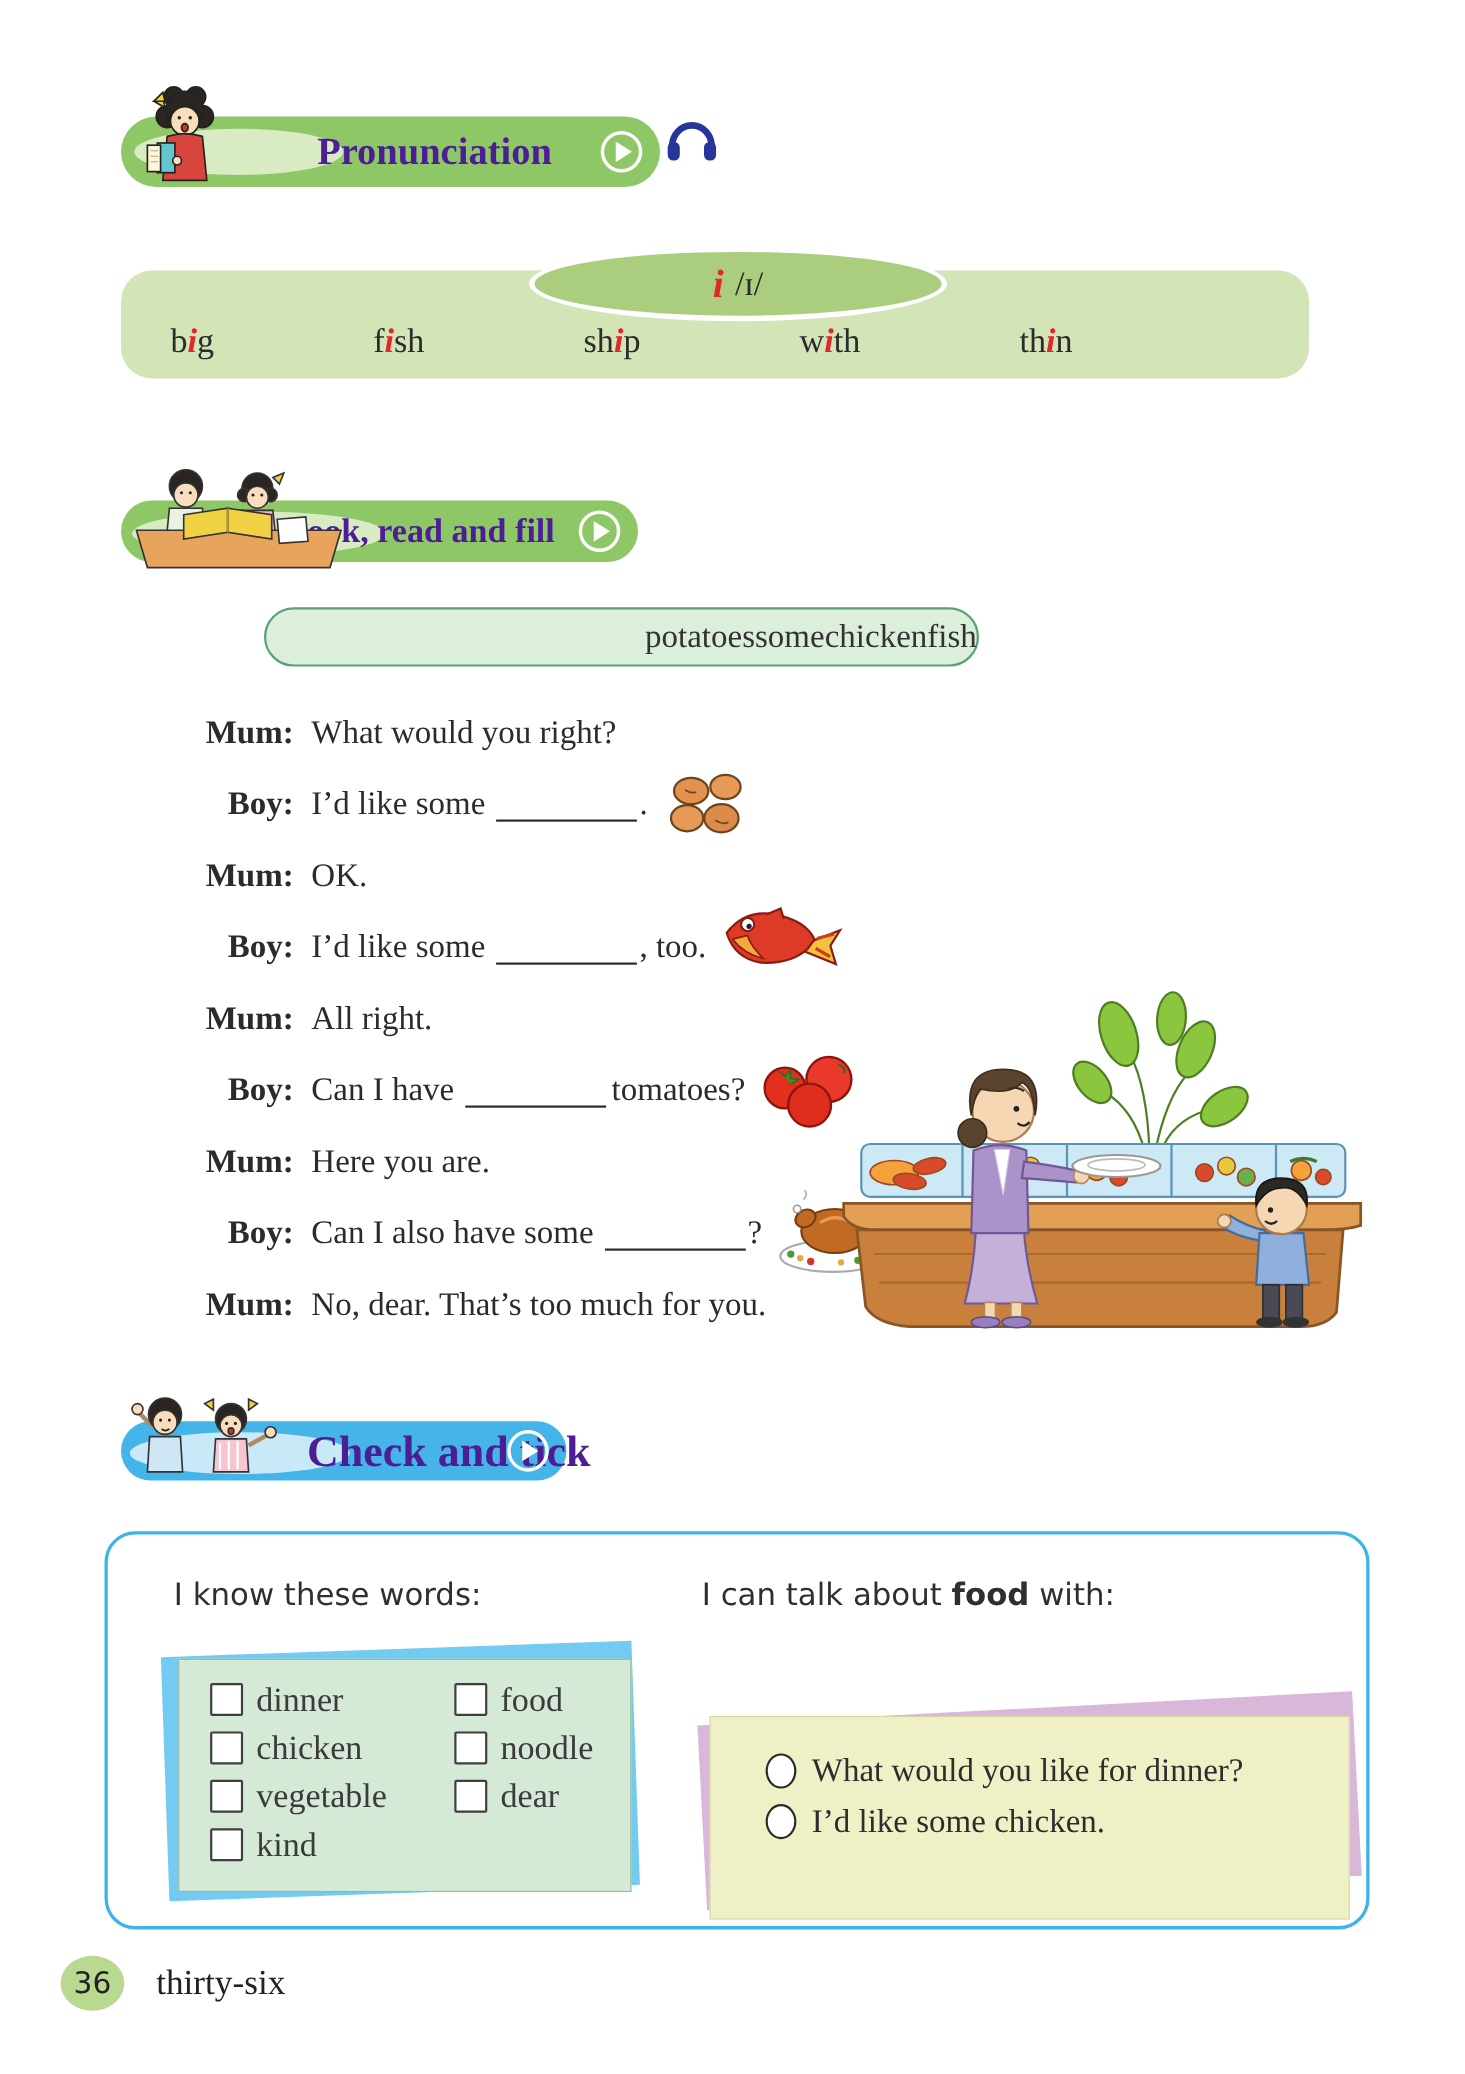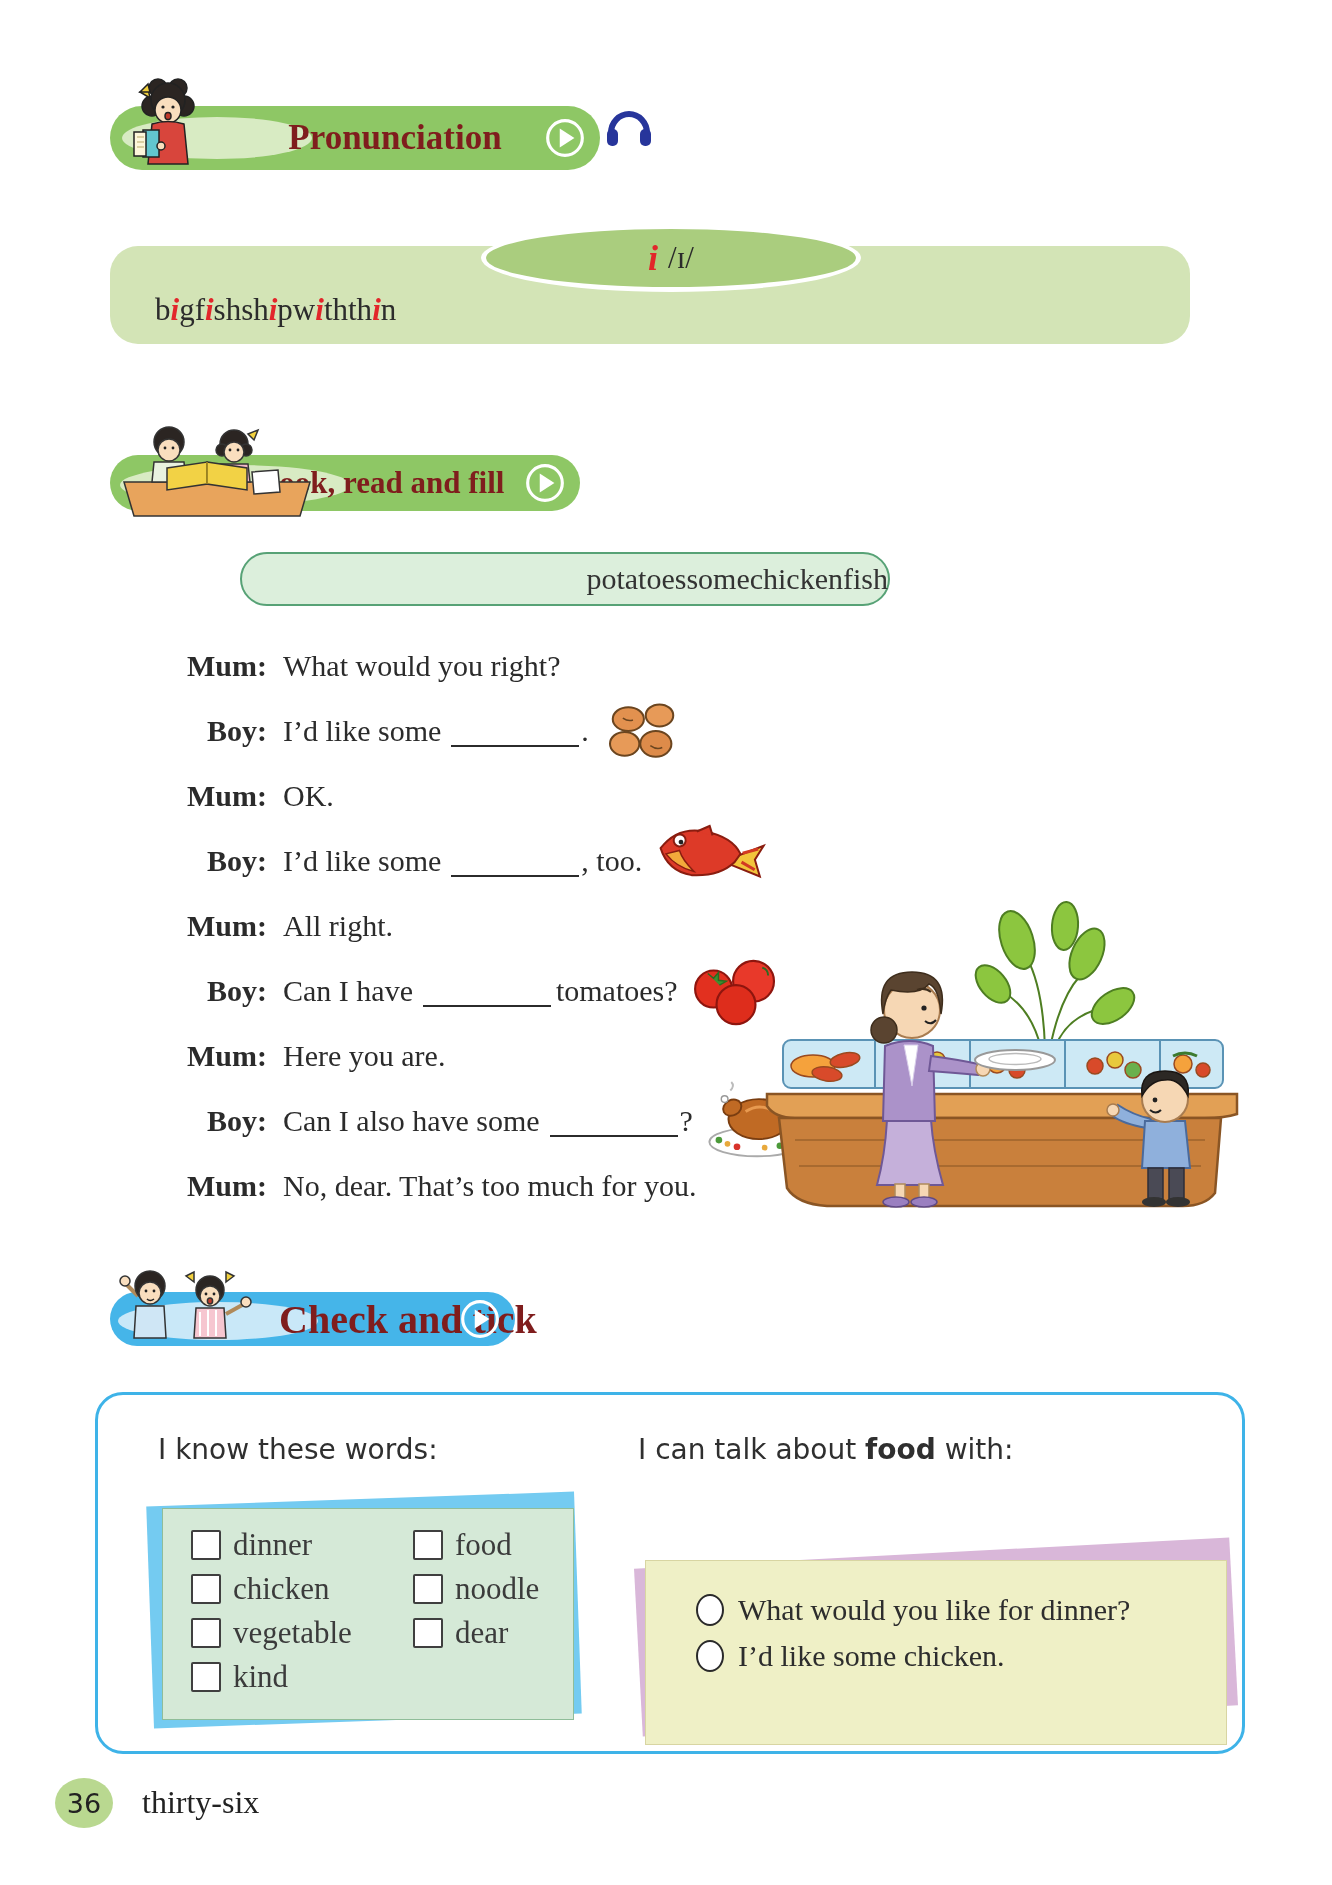--- a/index.html
+++ b/index.html
@@ -5,37 +5,37 @@
   html,body{margin:0;padding:0;background:#fff;}
   .page{position:relative;width:1332px;height:1885px;background:#fff;overflow:hidden;
         font-family:"Liberation Serif","DejaVu Serif",serif;color:var(--text-dark,#2b2b2b);}
 
   
   .banner{position:absolute;border-radius:34px;}
   .banner.green{background:var(--banner-green,#8ec765);}
   .banner.blue{background:var(--check-blue,#45b5e9);}
   .banner-ellipse{position:absolute;border-radius:50%;}
   .banner-title{position:absolute;top:50%;transform:translateY(-50%);text-align:center;
-    color:#7f1d1d;font-weight:bold;white-space:nowrap;font-family:"Liberation Serif",serif;}
+    color:#4c1d95;font-weight:bold;white-space:nowrap;font-family:"Liberation Serif",serif;}
   .play{position:absolute;right:14px;top:50%;transform:translateY(-50%);width:42px;height:42px;cursor:pointer;}
   .char-svg{position:absolute;}
 
   
   .pron-banner{left:110px;top:106px;width:490px;height:64px;}
   .pron-banner .banner-ellipse{left:12px;top:11px;width:190px;height:42px;background:var(--banner-green-light,#d8ebc3);}
   .pron-banner .banner-title{left:150px;right:70px;font-size:35px;}
   .headphones{position:absolute;left:604px;top:102px;width:50px;height:48px;cursor:pointer;}
   .pron-box{position:absolute;left:110px;top:246px;width:1080px;height:98px;border-radius:28px;
     background:var(--phonics-box-green,#d3e4b6);}
   .pron-ellipse{position:absolute;left:481px;top:224px;width:370px;height:58px;border-radius:50%;
     background:var(--phonics-ellipse-green,#aacd7e);border:5px solid #fff;z-index:3;
     display:flex;align-items:center;justify-content:center;font-size:31px;}
   .pron-ellipse .ltr{color:var(--highlight-red,#e2262a);font-weight:bold;font-style:italic;font-size:36px;margin-right:10px;}
   .pron-words{position:absolute;left:110px;top:246px;width:1080px;height:98px;display:flex;
-    align-items:flex-end;padding:0 215px 16px 45px;box-sizing:border-box;z-index:2;}
+    align-items:flex-end;justify-content:space-between;padding:0 215px 16px 45px;box-sizing:border-box;z-index:2;}
   .pron-word{font-size:31px;color:#2c2c2c;}
   .hl{color:var(--highlight-red,#e2262a);font-weight:bold;font-style:italic;}
 
   
   .look-banner{left:110px;top:455px;width:470px;height:56px;}
   .look-banner .banner-ellipse{left:10px;top:10px;width:230px;height:40px;background:var(--banner-green-light,#d8ebc3);}
   .look-banner .banner-title{left:145px;right:72px;font-size:31px;}
   .word-bank{position:absolute;left:240px;top:552px;width:650px;height:54px;border-radius:27px;
     background:var(--word-bank-fill,#dcefdc);border:2px solid var(--word-bank-border,#57a276);
     display:flex;align-items:center;justify-content:flex-end;font-size:30px;color:#333;box-sizing:border-box;}

